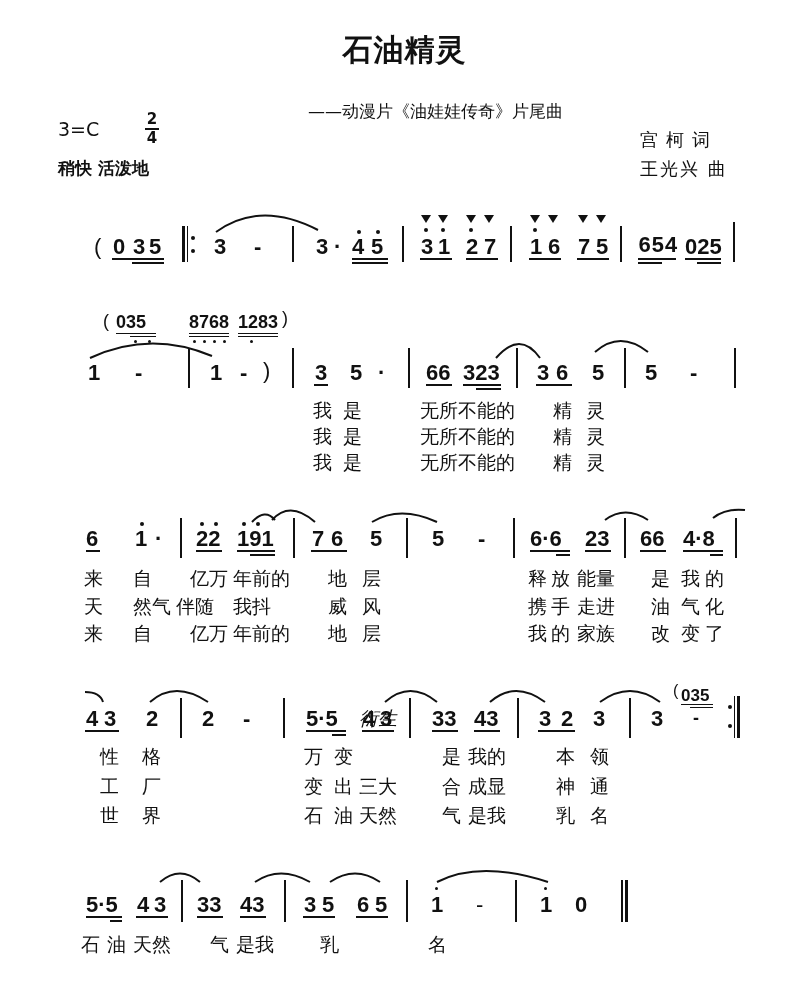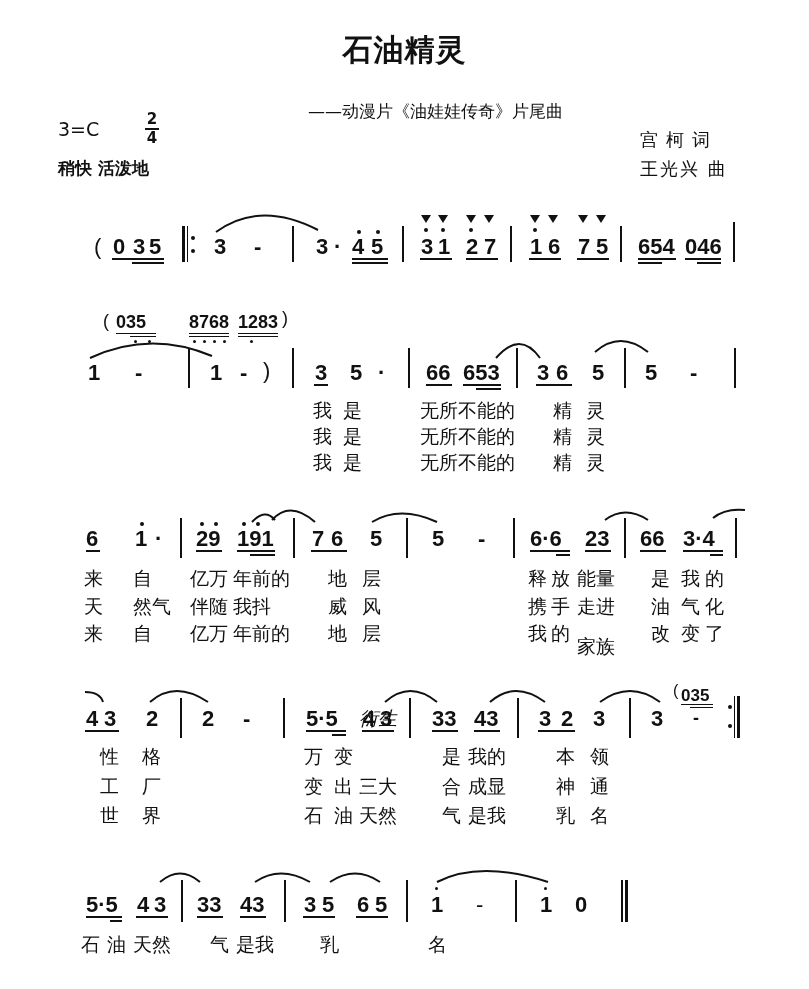--- a/index.html
+++ b/index.html
@@ -104,22 +104,22 @@
   <span class="note" style="left:578px;top:234px;">7</span>
   <span class="note" style="left:596px;top:234px;">5</span>
   <div class="tri" style="left:530px;top:215px;"></div>
     <div class="tri" style="left:548px;top:215px;"></div>
   <div class="tri" style="left:578px;top:215px;"></div>
     <div class="tri" style="left:596px;top:215px;"></div>
   <div class="dot" style="left:533px;top:228px;"></div>
   <div class="ul" style="left:529px;top:258px;width:32px;"></div>
   <div class="ul" style="left:577px;top:258px;width:32px;"></div>
   <div class="bar" style="left:620px;top:226px;height:36px;"></div>
-  <span class="note" style="left:638px;top:234px;">654</span>
-  <span class="note" style="left:685px;top:234px;">046</span>
+  <span class="note" style="left:638px;top:234px;font-family:Liberation Mono, monospace;">654</span>
+  <span class="note" style="left:685px;top:234px;">025</span>
   <div class="ul" style="left:638px;top:258px;width:38px;"></div>
   <div class="ul" style="left:638px;top:262px;width:24px;"></div>
   <div class="ul" style="left:685px;top:258px;width:36px;"></div>
   <div class="ul" style="left:697px;top:262px;width:24px;"></div>
   <div class="bar" style="left:733px;top:222px;height:40px;"></div>
 </div>
 
 <div>
   <span class="note" style="left:103px;top:311px;font-size:18px;font-weight:normal;">(</span>
   <span class="note" style="left:116px;top:312px;font-size:18px;">035</span>
@@ -146,21 +146,21 @@
   <span class="note" style="left:210px;top:360px;">1</span>
   <span class="note" style="left:240px;top:360px;">-</span>
   <span class="note" style="left:263px;top:358px;font-weight:normal;">)</span>
   <div class="bar" style="left:292px;top:348px;height:40px;"></div>
   <span class="note" style="left:315px;top:360px;">3</span>
   <span class="note" style="left:350px;top:360px;">5</span>
   <span class="note" style="left:378px;top:360px;">·</span>
   <div class="ul" style="left:314px;top:384px;width:14px;"></div>
   <div class="bar" style="left:408px;top:348px;height:40px;"></div>
   <span class="note" style="left:426px;top:360px;">66</span>
-  <span class="note" style="left:463px;top:360px;">653</span>
+  <span class="note" style="left:463px;top:360px;">323</span>
   <div class="ul" style="left:426px;top:384px;width:26px;"></div>
   <div class="ul" style="left:463px;top:384px;width:38px;"></div>
   <div class="ul" style="left:476px;top:388px;width:25px;"></div>
   <div class="bar" style="left:516px;top:348px;height:40px;"></div>
   <span class="note" style="left:537px;top:360px;">3</span>
   <span class="note" style="left:556px;top:360px;">6</span>
   <span class="note" style="left:592px;top:360px;">5</span>
   <div class="ul" style="left:536px;top:384px;width:36px;"></div>
   <div class="bar" style="left:624px;top:348px;height:40px;"></div>
   <span class="note" style="left:645px;top:360px;">5</span>
@@ -190,21 +190,21 @@
   </div>
 </div>
 
 <div>
   <span class="note" style="left:86px;top:526px;">6</span>
   <div class="ul" style="left:86px;top:550px;width:14px;"></div>
   <span class="note" style="left:135px;top:526px;">1</span>
   <div class="dot" style="left:140px;top:522px;"></div>
   <span class="note" style="left:155px;top:526px;">·</span>
   <div class="bar" style="left:180px;top:518px;height:40px;"></div>
-  <span class="note" style="left:196px;top:526px;">29</span>
+  <span class="note" style="left:196px;top:526px;">22</span>
   <div class="dot" style="left:200px;top:522px;"></div>
     <div class="dot" style="left:214px;top:522px;"></div>
   <div class="ul" style="left:196px;top:550px;width:26px;"></div>
   <span class="note" style="left:237px;top:526px;">191</span>
   <div class="dot" style="left:242px;top:522px;"></div>
     <div class="dot" style="left:256px;top:522px;"></div>
   <div class="ul" style="left:237px;top:550px;width:38px;"></div>
   <div class="ul" style="left:250px;top:554px;width:25px;"></div>
   <div class="bar" style="left:293px;top:518px;height:40px;"></div>
   <span class="note" style="left:312px;top:526px;">7</span>
@@ -216,21 +216,21 @@
   <span class="note" style="left:478px;top:526px;">-</span>
   <div class="bar" style="left:513px;top:518px;height:40px;"></div>
   <span class="note" style="left:530px;top:526px;">6·6</span>
   <div class="ul" style="left:530px;top:550px;width:40px;"></div>
   <div class="ul" style="left:556px;top:554px;width:14px;"></div>
   <span class="note" style="left:585px;top:526px;">23</span>
   <div class="ul" style="left:585px;top:550px;width:26px;"></div>
   <div class="bar" style="left:624px;top:518px;height:40px;"></div>
   <span class="note" style="left:640px;top:526px;">66</span>
   <div class="ul" style="left:640px;top:550px;width:26px;"></div>
-  <span class="note" style="left:683px;top:526px;">3·4</span>
+  <span class="note" style="left:683px;top:526px;">4·8</span>
   <div class="ul" style="left:683px;top:550px;width:40px;"></div>
   <div class="ul" style="left:710px;top:554px;width:13px;"></div>
   <div class="bar" style="left:735px;top:518px;height:40px;"></div>
 
   <div>
     <span class="lyr" style="left:84px;top:566px;">来</span>
     <span class="lyr" style="left:133px;top:566px;">自</span>
     <span class="lyr" style="left:190px;top:566px;">亿万</span>
     <span class="lyr" style="left:233px;top:566px;">年前的</span>
     <span class="lyr" style="left:328px;top:566px;">地</span>
@@ -238,41 +238,41 @@
     <span class="lyr" style="left:528px;top:566px;">释</span>
     <span class="lyr" style="left:551px;top:566px;">放</span>
     <span class="lyr" style="left:577px;top:566px;">能量</span>
     <span class="lyr" style="left:651px;top:566px;">是</span>
     <span class="lyr" style="left:681px;top:566px;">我</span>
     <span class="lyr" style="left:705px;top:566px;">的</span>
   </div>
   <div>
     <span class="lyr" style="left:84px;top:594px;">天</span>
     <span class="lyr" style="left:133px;top:594px;">然气</span>
-    <span class="lyr" style="left:190px;top:594px;">伴随</span>
+    <span class="lyr" style="left:176px;top:594px;">伴随</span>
     <span class="lyr" style="left:233px;top:594px;">我抖</span>
     <span class="lyr" style="left:328px;top:594px;">威</span>
     <span class="lyr" style="left:362px;top:594px;">风</span>
     <span class="lyr" style="left:528px;top:594px;">携</span>
     <span class="lyr" style="left:551px;top:594px;">手</span>
     <span class="lyr" style="left:577px;top:594px;">走进</span>
     <span class="lyr" style="left:651px;top:594px;">油</span>
     <span class="lyr" style="left:681px;top:594px;">气</span>
     <span class="lyr" style="left:705px;top:594px;">化</span>
   </div>
   <div>
     <span class="lyr" style="left:84px;top:621px;">来</span>
     <span class="lyr" style="left:133px;top:621px;">自</span>
     <span class="lyr" style="left:190px;top:621px;">亿万</span>
     <span class="lyr" style="left:233px;top:621px;">年前的</span>
     <span class="lyr" style="left:328px;top:621px;">地</span>
     <span class="lyr" style="left:362px;top:621px;">层</span>
     <span class="lyr" style="left:528px;top:621px;">我</span>
     <span class="lyr" style="left:551px;top:621px;">的</span>
-    <span class="lyr" style="left:577px;top:621px;margin-top:13px;">家族</span>
+    <span class="lyr" style="left:577px;top:621px;">家族</span>
     <span class="lyr" style="left:651px;top:621px;">改</span>
     <span class="lyr" style="left:681px;top:621px;">变</span>
     <span class="lyr" style="left:705px;top:621px;">了</span>
   </div>
 </div>
 
 <div>
   <span class="note" style="left:86px;top:706px;">4</span>
   <span class="note" style="left:104px;top:706px;">3</span>
   <div class="ul" style="left:85px;top:730px;width:34px;"></div>

